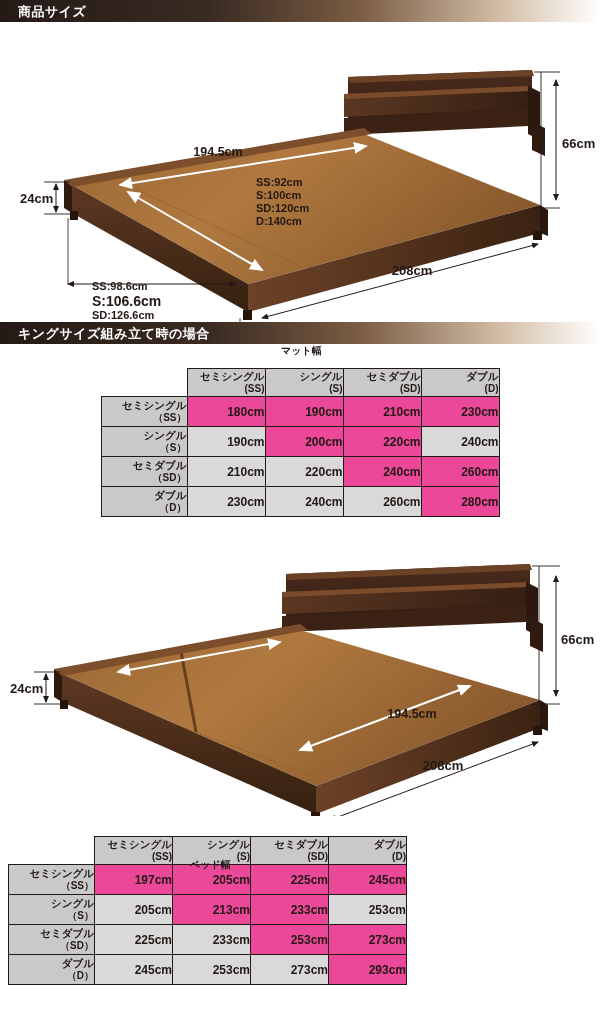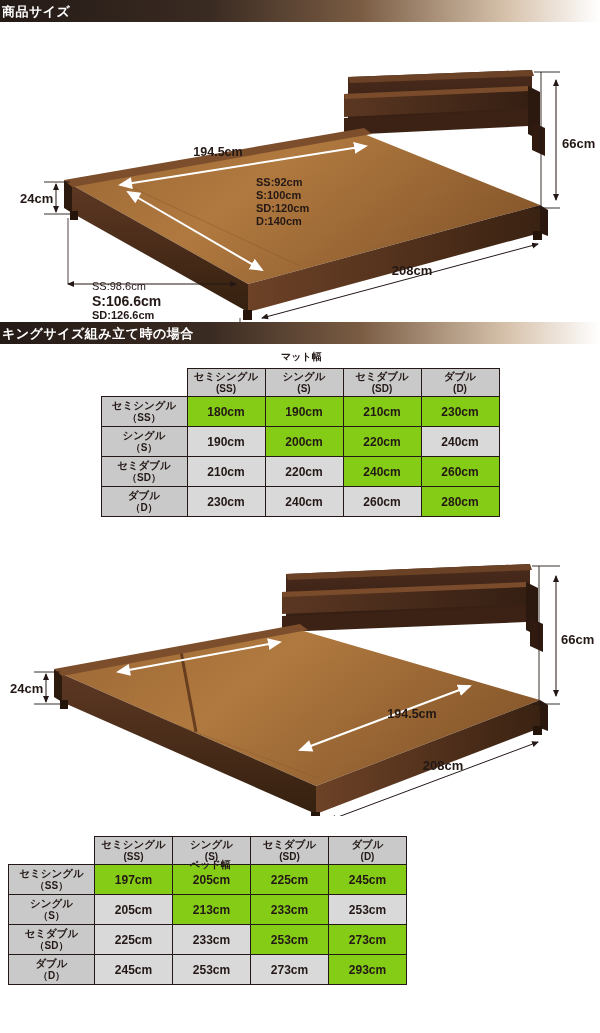--- a/index.html
+++ b/index.html
@@ -14,21 +14,21 @@
     overflow: hidden;
   }
 
   
   .section-head {
     position: relative;
     height: 22px;
     background: linear-gradient(to right, #241a16 0%, #3a2b22 35%, #7a5c43 60%, #d8c4ae 85%, #ffffff 100%);
     display: flex;
     align-items: center;
-    padding-left: 2px;
+    padding-left: 18px;
   }
   .section-head .label {
     color: #ffffff;
     font-size: 13px;
     font-weight: bold;
     letter-spacing: 0.5px;
     line-height: 1;
   }
 
   
@@ -51,21 +51,21 @@
     font-weight: bold;
     color: #231815;
   }
   table.szt {
     border-collapse: collapse;
     margin: 0 auto;
     table-layout: fixed;
   }
   table.szt td, table.szt th {
     border: 1px solid #231815;
-    text-align: center;
+    text-align: right;
     vertical-align: middle;
     font-size: 11px;
     font-weight: bold;
     color: #231815;
     padding: 0;
   }
   table.szt th.corner { background: #ffffff; border-left: none; border-top: none; }
   table.szt th.chead {
     background: #c9c9c9;
     height: 28px;
@@ -75,21 +75,21 @@
   table.szt th.rhead {
     background: #c9c9c9;
     height: 30px;
     line-height: 1.15;
     font-size: 10.5px;
     width: 86px;
   }
   table.szt td.val {
     width: 78px;
     height: 30px;
-    background: #84cc16;
+    background: #ec4899;
     font-size: 12px;
   }
   table.szt td.val.sh { background: #d9d9d9; }
   .sub { font-size: 10px; font-weight: bold; }
 
   
   text { font-family: "Liberation Sans", sans-serif; fill: #231815; }
 </style>
 </head>
 <body>
@@ -189,33 +189,33 @@
   <text x="20" y="181" font-size="13" font-weight="bold">24cm</text>
 
   <line x1="262" y1="296" x2="538" y2="222" stroke="#231815" stroke-width="1" marker-start="url(#arSb)" marker-end="url(#arS)"></line>
   <text x="412" y="253" font-size="13" font-weight="bold" text-anchor="middle">208cm</text>
 
   <line x1="68" y1="196" x2="68" y2="262" stroke="#231815" stroke-width="0.8"></line>
   <line x1="240" y1="296" x2="240" y2="300" stroke="#231815" stroke-width="0.8"></line>
   <line x1="68" y1="262" x2="236" y2="262" stroke="#231815" stroke-width="1" marker-start="url(#arSb)" marker-end="url(#arS)"></line>
 </svg>
 <div style="position:absolute; left:92px; top:258px; line-height:1.18;">
-  <div style="font-size:11px;font-weight:normal;">SS:98.6cm</div>
+  <div style="font-size:11px;font-weight:bold;">SS:98.6cm</div>
   <div style="font-size:14px;font-weight:bold;">S:106.6cm</div>
   <div style="font-size:11px;font-weight:bold;">SD:126.6cm</div>
   <div style="font-size:11px;font-weight:bold;">D:146.6cm</div>
 </div>
 </div>
 
 <div class="section-head">
   <span class="label">キングサイズ組み立て時の場合</span>
 </div>
 
 <div class="table-wrap" style="height:182px;">
-  <div class="cap" style="left:281px; top:6px;font-family:Liberation Serif, serif;">マット幅</div>
+  <div class="cap" style="left:281px; top:0;font-family:Liberation Serif, serif;">マット幅</div>
   <table class="szt" id="tbl-mat" style="margin-top:20px;">
     <thead>
       <tr>
         <th class="corner"></th>
         <th class="chead">
           <span>セミシングル</span><br>
           <span class="sub">(SS)</span>
         </th>
         <th class="chead">
           <span>シングル</span><br>

